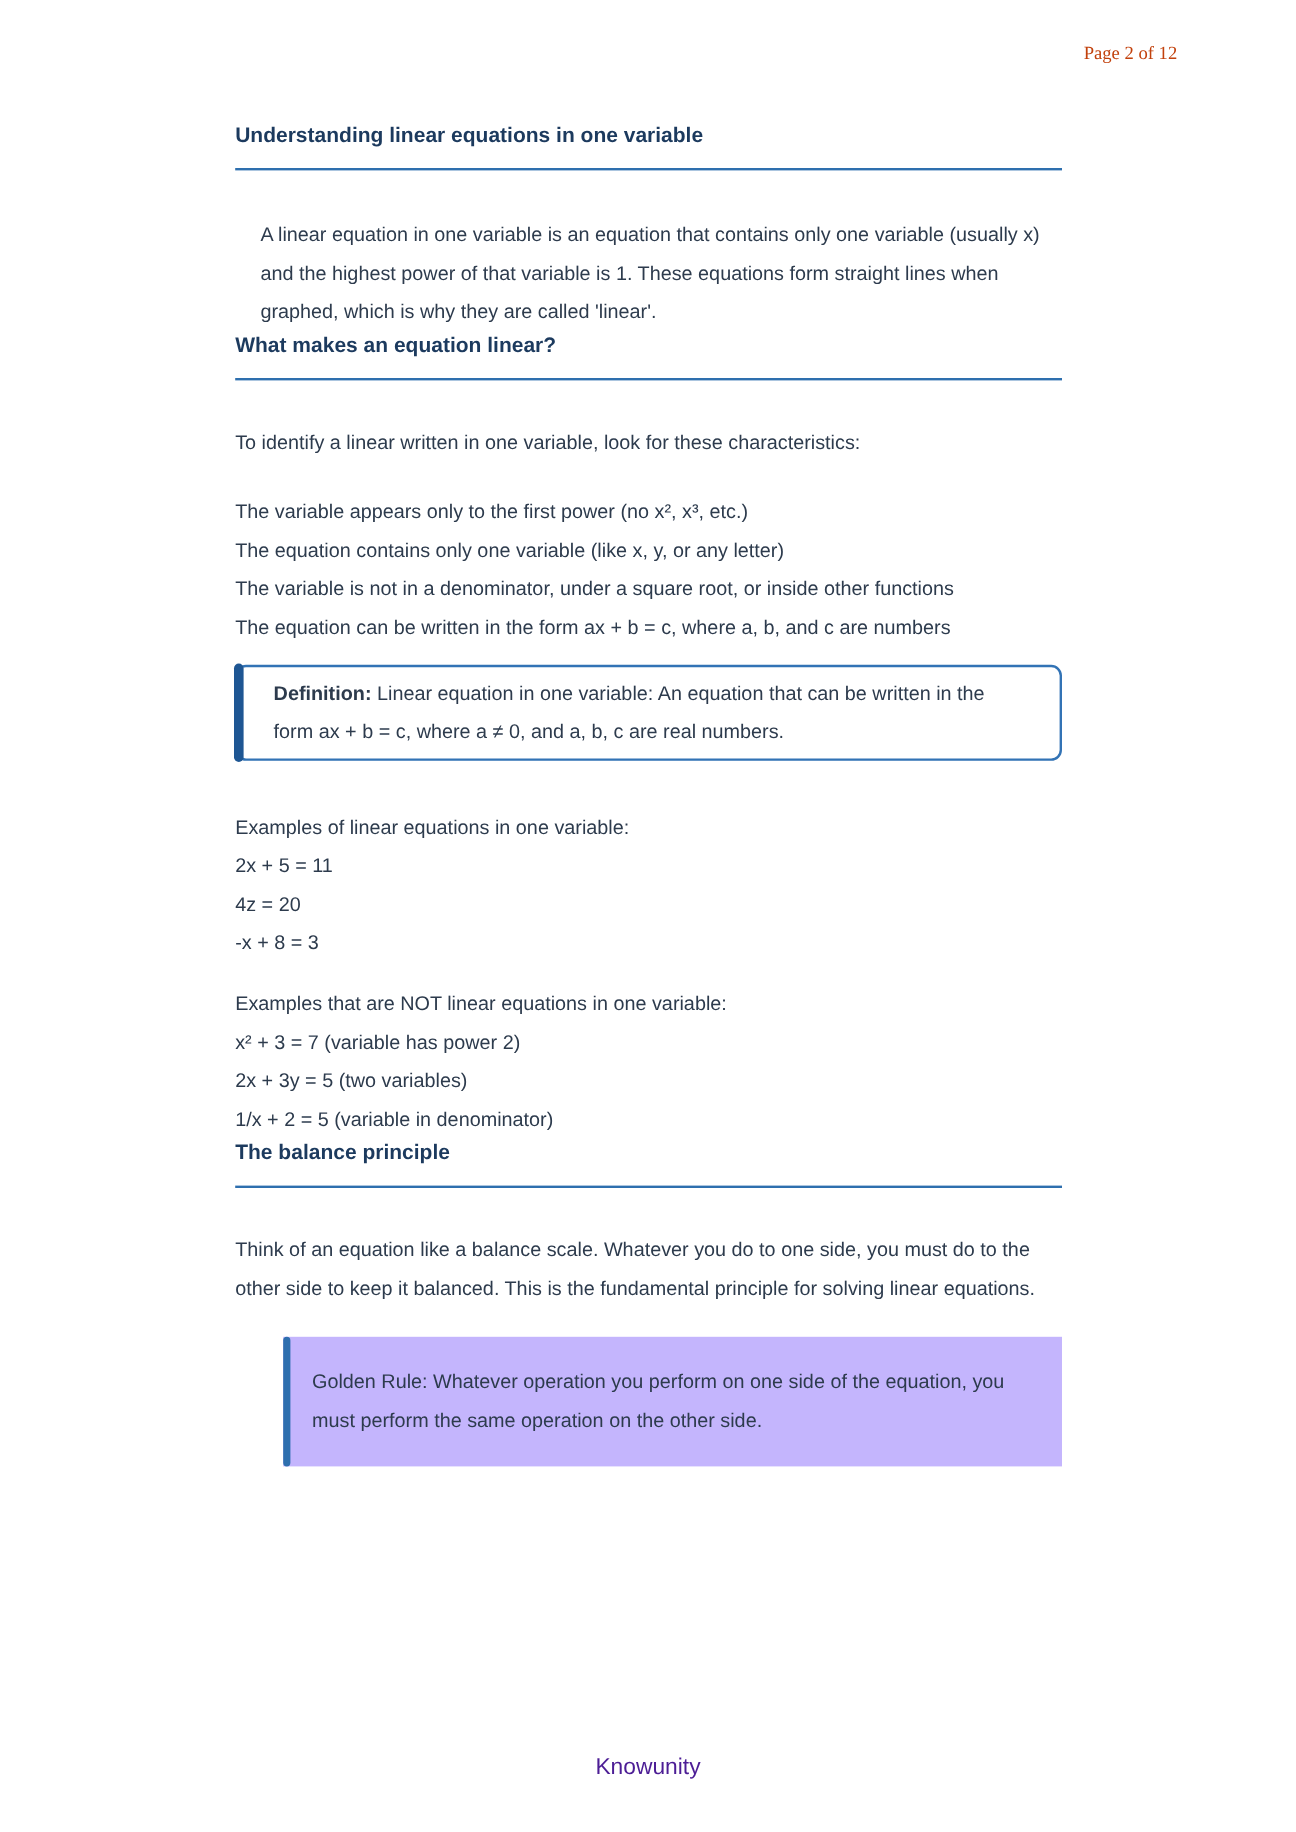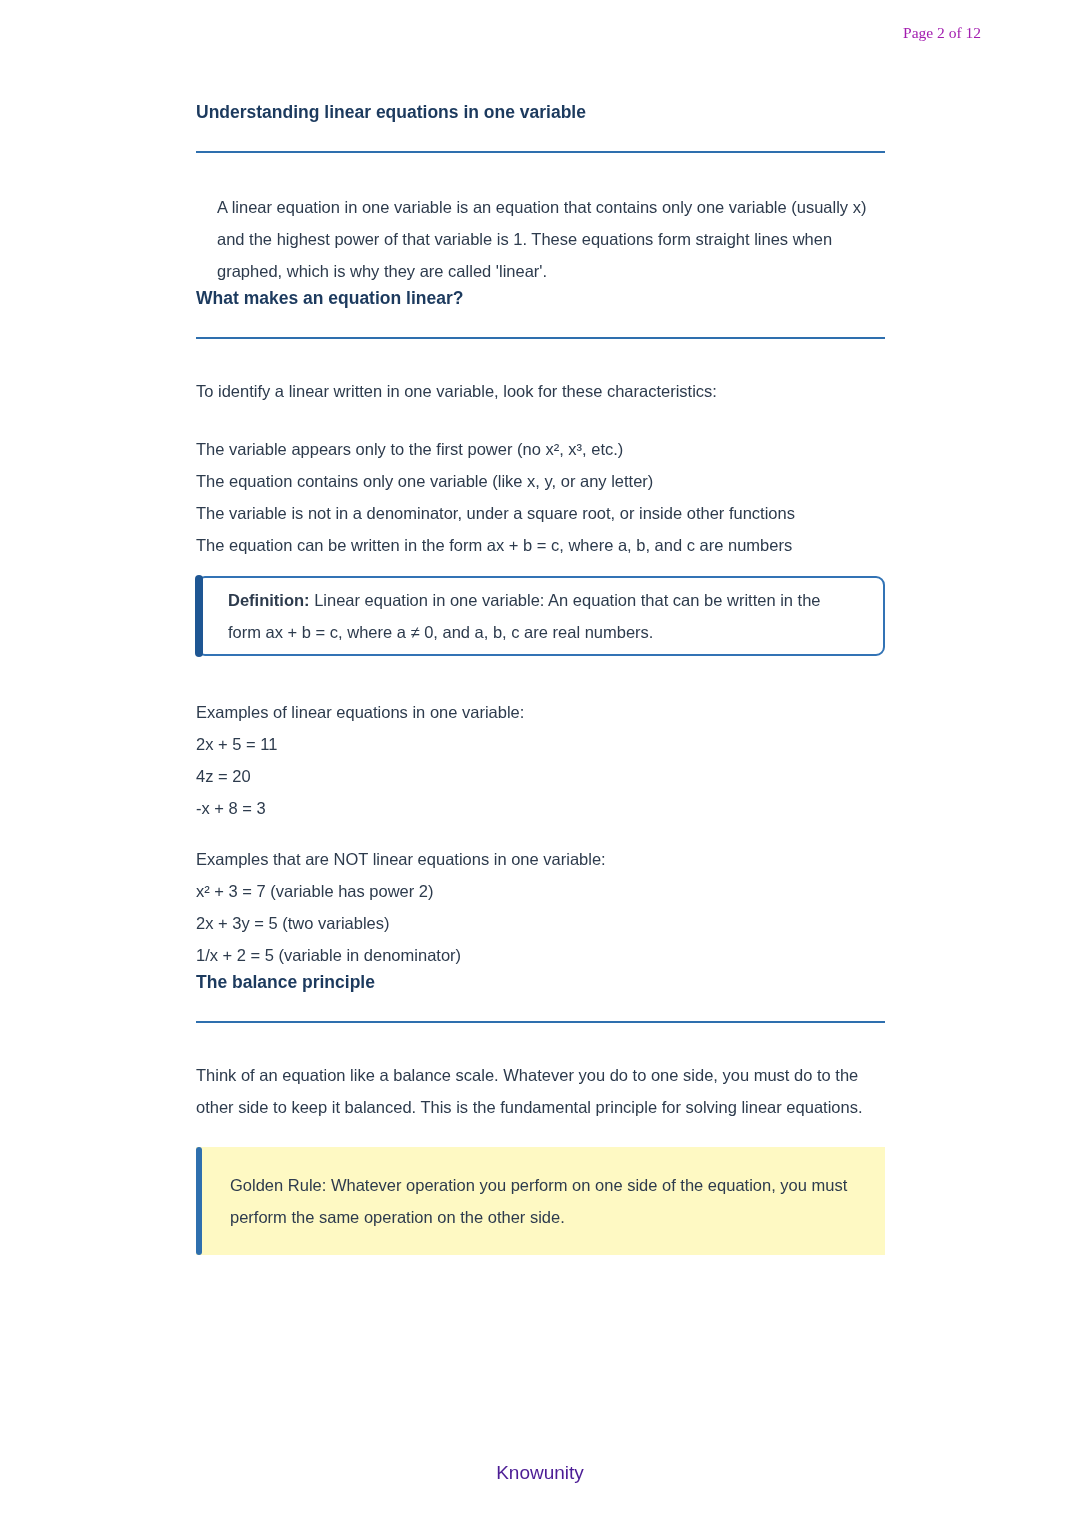--- a/index.html
+++ b/index.html
@@ -8,42 +8,42 @@
     height: 1527px;
     position: relative;
     background: #ffffff;
     font-family: "Liberation Sans", sans-serif;
     color: #2d3b4d;
     overflow: hidden;
   }
 
   .page-indicator {
     position: absolute;
-    top: 24px;
+    top: 36px;
     right: 99px;
     font-family: "Liberation Serif", serif;
     font-size: 15.5px;
-    color: #a21caf;
+    color: #c2410c;
   }
 
   .content {
     margin-left: 196px;
     width: 689px;
     padding-top: 101px;
     font-size: 16.5px;
     line-height: 32px;
   }
 
   h2.sec {
     font-size: 17.5px;
     line-height: 23px;
     font-weight: bold;
     color: #1c3a5e;
     margin: 0;
-    padding-bottom: 27px;
+    padding-bottom: 16px;
     border-bottom: 2px solid #2e6fae;
   }
 
   .p { margin: 0; }
 
   .mt-intro   { margin-top: 38px; margin-left: 21px; }
   .mt-h2      { margin-top: 33px; }
   .mt-h3      { margin-top: 32px; }
   .mt-after-h { margin-top: 36px; }
   .mt-crit    { margin-top: 26px; }
@@ -65,22 +65,23 @@
     top: -3px;
     bottom: -3px;
     width: 8px;
     background: #1e5693;
     border-radius: 6px;
   }
   .def-label { font-weight: bold; }
 
   .quote-box {
     position: relative;
-    background: #fef9c3;
-    padding: 22px 34px;
+    background: #c4b5fd;
+    padding: 22px 24px;
+    margin-left: 40px;
   }
   .quote-box::before {
     content: "";
     position: absolute;
     left: 0;
     top: 0;
     bottom: 0;
     width: 6px;
     background: #2e6fae;
     border-radius: 4px;

